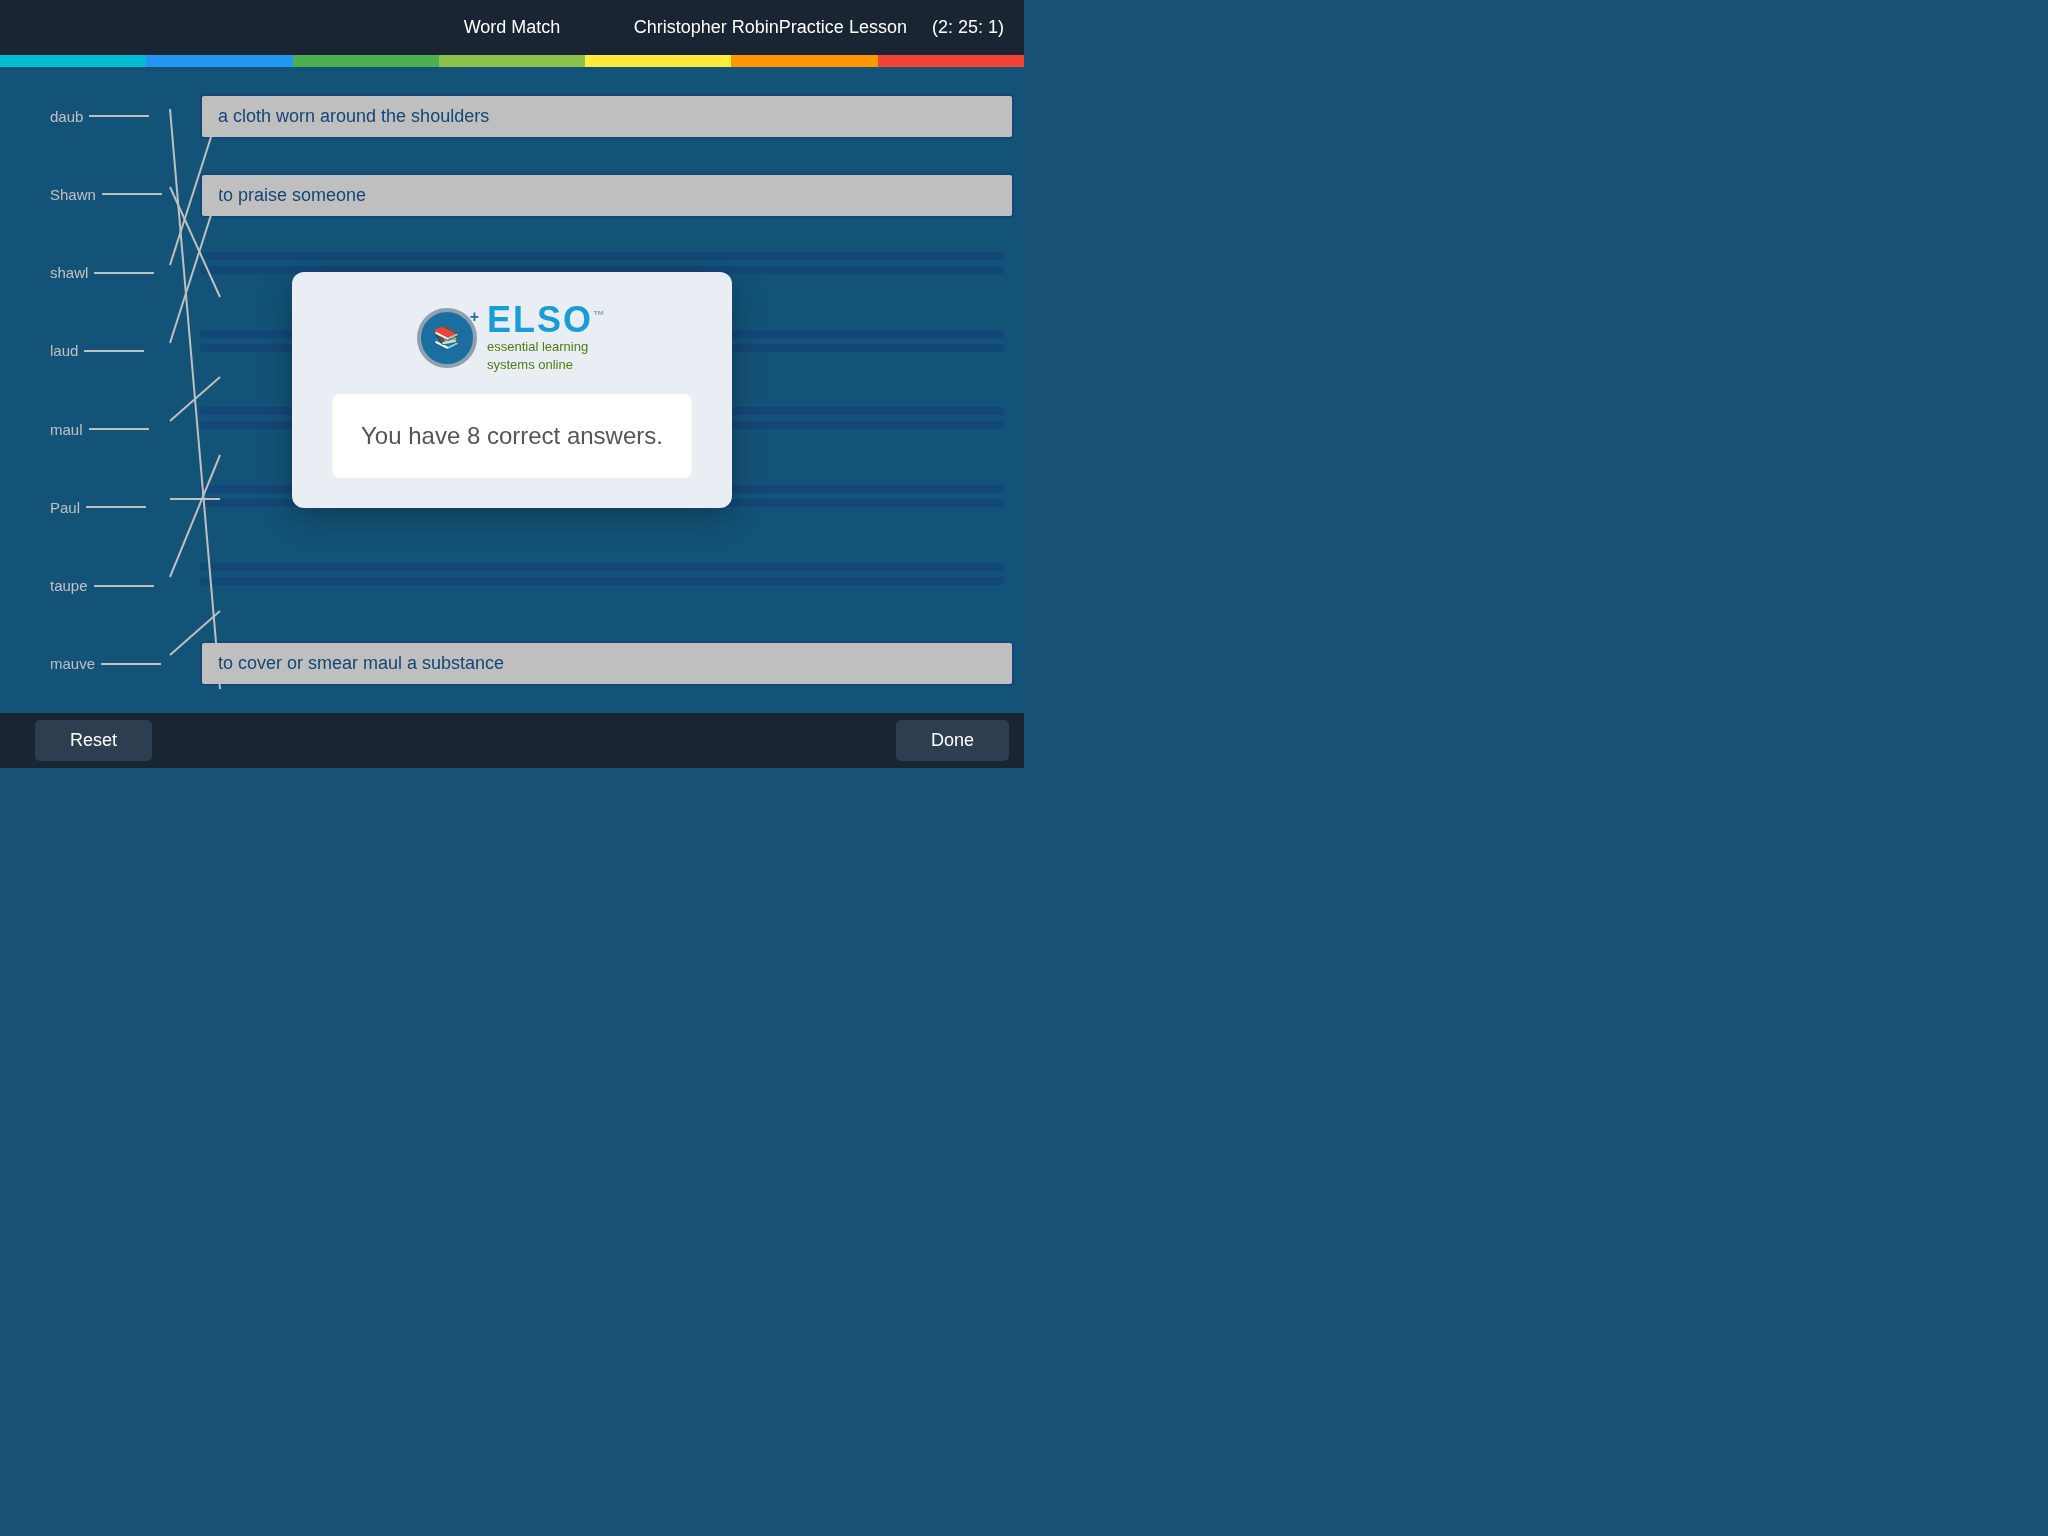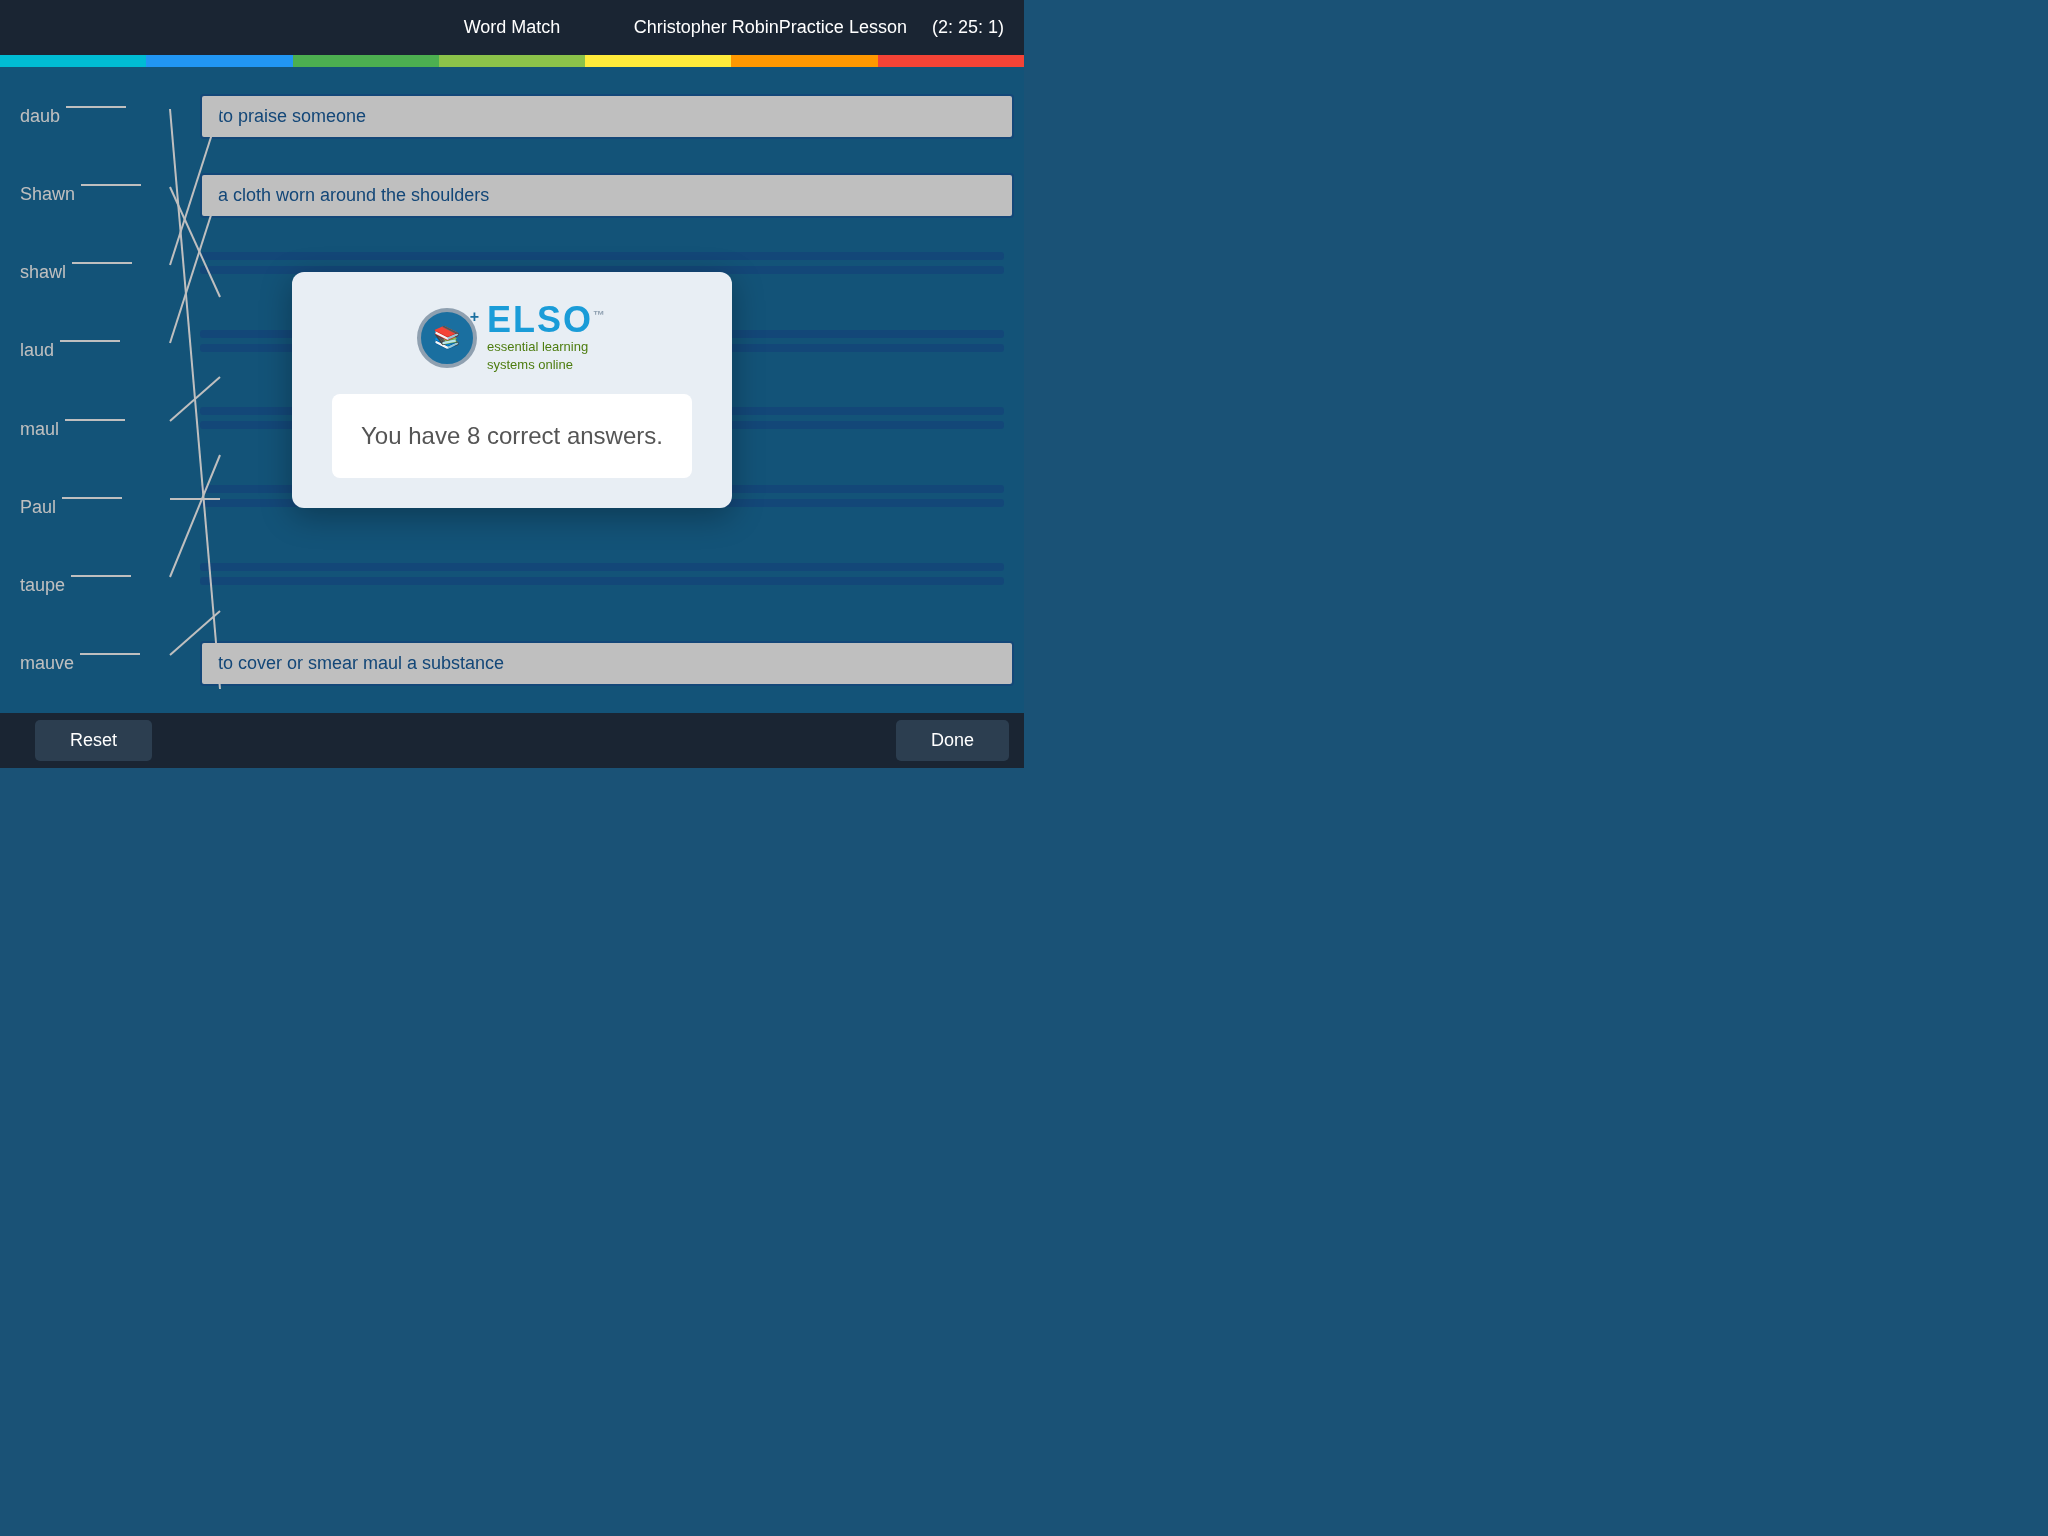--- a/index.html
+++ b/index.html
@@ -54,25 +54,26 @@
       width: 200px;
       display: flex;
       flex-direction: column;
       justify-content: space-around;
       padding: 10px 0 10px 20px;
       position: relative;
       z-index: 2;
     }
     .word-item {
       display: flex;
-      align-items: flex-start;
+      align-items: center;
       color: #fff;
-      font-size: 18px;
+      font-size: 15px;
       font-weight: 500;
       position: relative;
+      margin-left: 30px;
     }
     .word-item::after {
       content: '';
       display: block;
       width: 60px;
       height: 2px;
       background: #fff;
       margin-left: 6px;
     }
 
@@ -290,24 +291,24 @@
     <div class="word-item">
       <span>taupe</span>
     </div>
     <div class="word-item">
       <span>mauve</span>
     </div>
   </div>
 
   <div id="defs-col">
     <div class="def-item">
+      <span>a cloth worn around the shoulders</span>
+    </div>
+    <div class="def-item">
       <span>to praise someone</span>
-    </div>
-    <div class="def-item">
-      <span>a cloth worn around the shoulders</span>
     </div>
     <div class="def-item empty">
       <div class="line-placeholder"></div>
       <div class="line-placeholder"></div>
     </div>
     <div class="def-item empty">
       <div class="line-placeholder"></div>
       <div class="line-placeholder"></div>
     </div>
     <div class="def-item empty">

